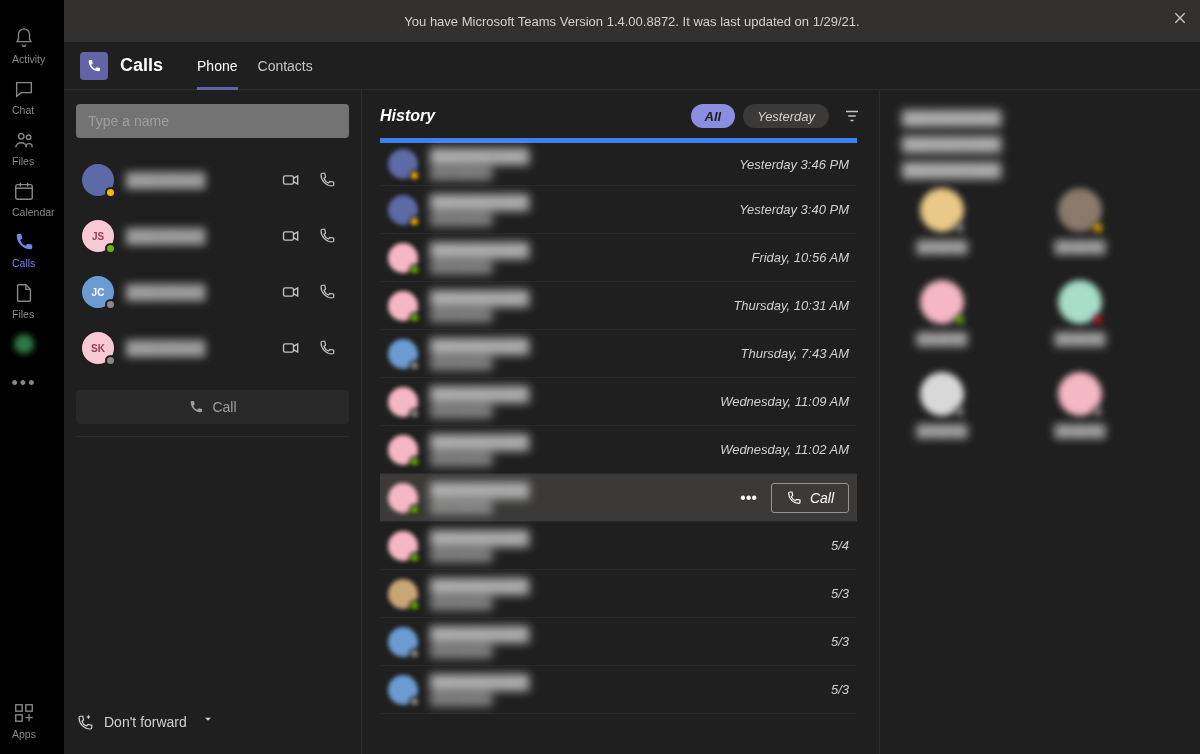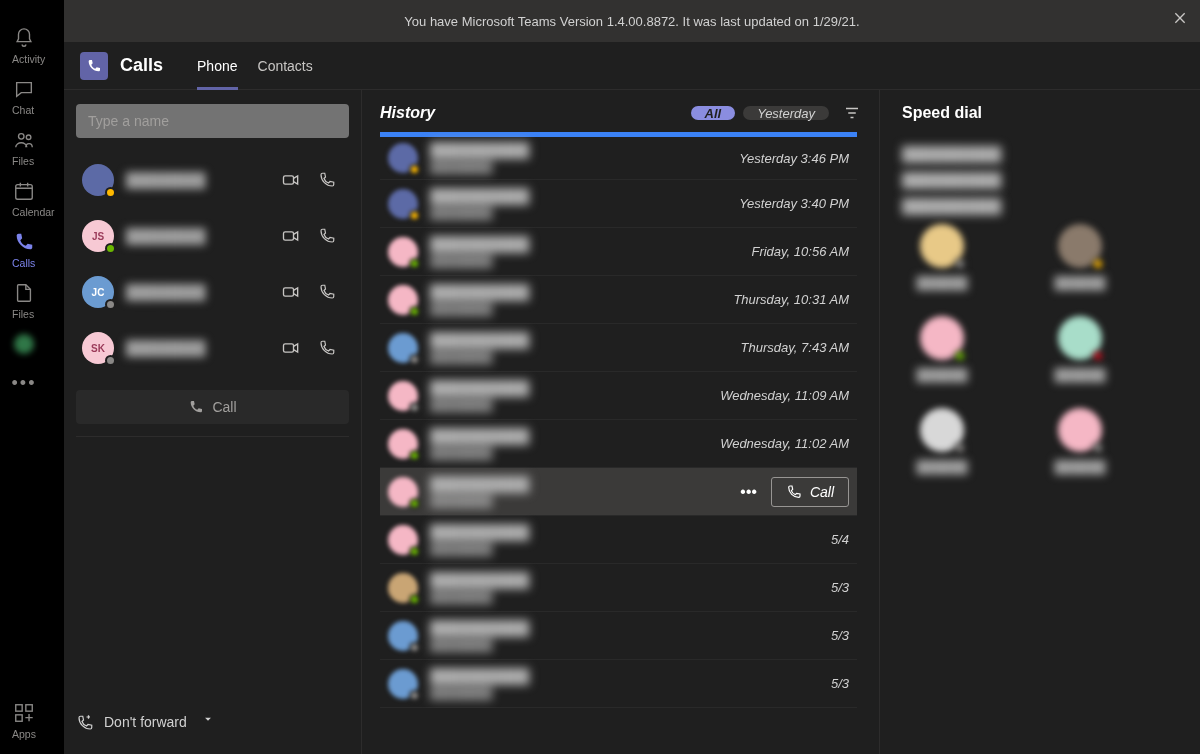--- a/index.html
+++ b/index.html
@@ -38,21 +38,21 @@
     .contact-actions { display:flex; gap:16px; margin-right:6px; }
     .icon-btn { width:20px; height:20px; color:#c8c6c4; cursor:pointer; display:flex; align-items:center; justify-content:center; }
     .call-btn-bar { background:#292929; height:34px; border-radius:4px; display:flex; align-items:center; justify-content:center; color:#a19f9d; font-size:14px; margin-top:14px; cursor:pointer; gap:8px; }
     .divider { height:1px; background:#2d2c2c; margin-top:12px; }
     .forward-bar { position:absolute; bottom:0; left:0; right:0; height:40px; display:flex; align-items:flex-start; padding:0 12px; color:#d1d1d1; font-size:14px; gap:10px; cursor:pointer; }
 
     
     .col-mid { flex:1; border-right:1px solid #2d2c2c; display:flex; flex-direction:column; padding: 14px 18px 0; overflow:hidden;font-style:italic; }
     .hist-head { display:flex; align-items:center; margin-bottom: 10px; }
     .hist-title { font-size:16px; font-weight:700; flex:1; }
-    .pill { height:14px; padding:0 14px; border-radius:13px; font-size:13px; display:flex; align-items:center; cursor:pointer; }
+    .pill { height:24px; padding:0 14px; border-radius:13px; font-size:13px; display:flex; align-items:center; cursor:pointer; }
     .pill.active { background:#8a8de0; color:#1f1f1f; font-weight:600; }
     .pill.inactive { background:#3b3a39; color:#d1d1d1; margin-left:8px; }
     .filter-ico { margin-left:14px; color:#c8c6c4; cursor:pointer; }
     .history-list { overflow-y:auto; padding-right: 4px; }
     .history-list::-webkit-scrollbar { width:6px; }
     .history-list::-webkit-scrollbar-thumb { background:#555; border-radius:3px; }
     .hist-row { display:flex; align-items:center; height:48px; border-bottom:1px solid #292929; padding:0 8px; }
     .hist-row.first { border-top:5px solid #3b82f6; }
     .hist-row.hovered { background:#3b3a39; }
     .hist-name { margin-left:12px; flex:1; font-size:14px; color:#b0b0b0; filter: blur(5px); }
@@ -386,21 +386,20 @@
     <div class="avatar" style="width:30px;height:30px;background:#6b9bd1;filter:blur(2px)">
       <span class="presence" style="background:#8a8886"></span>
     </div>
     <div class="hist-name">██████████<br><span style="font-size:11px;opacity:.7">████████</span></div>
     <span class="hist-time">5/3</span>
           </div>
         </div>
     </div>
 
     <div class="col-right">
-      <span class="sd-title">Speed dial</span>
       <div id="sd-groups">
           <div class="sd-group-label">██████████</div>
           <div class="sd-group-label">██████████</div>
           <div class="sd-group-label">██████████</div>
           <div class="sd-grid">
             <div class="sd-item">
         <div class="sd-avatar" style="background:#e8c987;filter:blur(3px)">
           <span class="presence" style="position:absolute;bottom:-2px;right:-2px;width:12px;height:12px;border-radius:50%;border:2px solid #1f1f1f;background:#8a8886"></span>
         </div>
         <span class="sd-label">██████</span>

